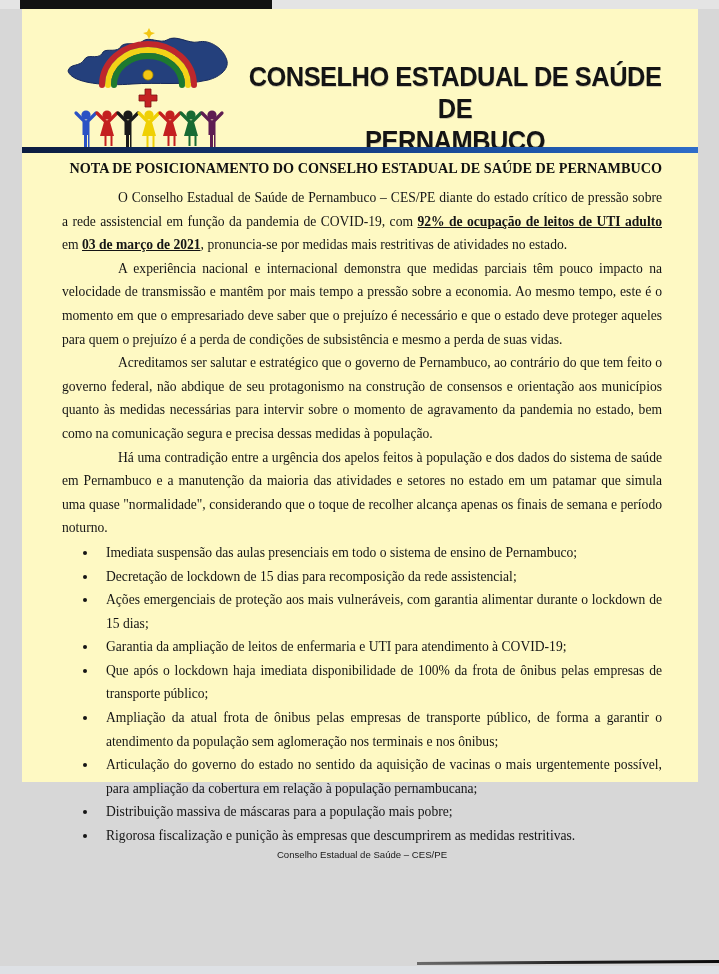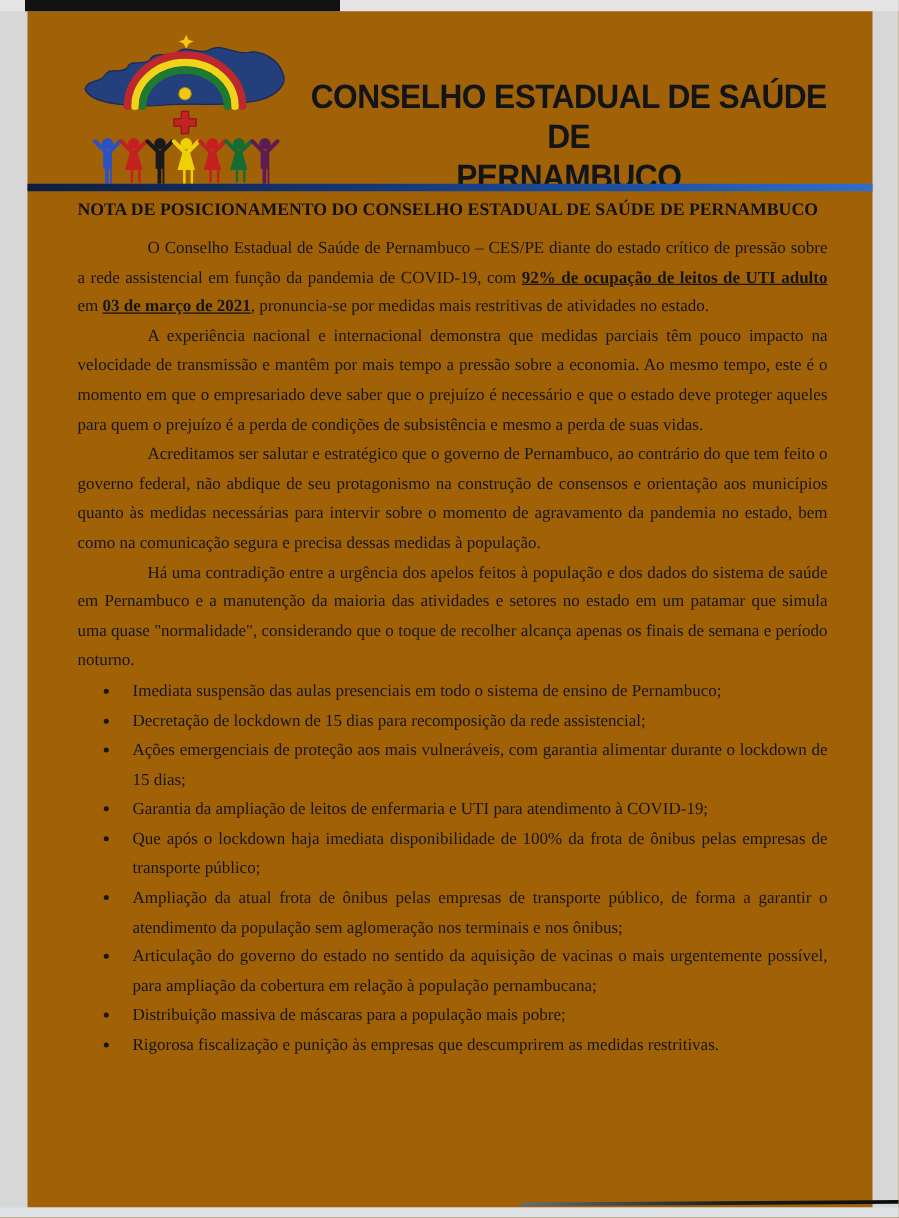--- a/index.html
+++ b/index.html
@@ -4,22 +4,22 @@
 <style>
   html,body{margin:0;padding:0;}
   body{
     width:719px;height:974px;position:relative;overflow:hidden;
     background:#d7d7d7;
     font-family:"Liberation Serif", serif;
     -webkit-font-smoothing:antialiased;
   }
   .top-gray{position:absolute;left:0;top:0;width:719px;height:9px;background:#e4e4e4;}
   .page{
-    position:absolute;left:22px;top:9px;width:676px;height:957px;
-    background:#a16207;
+    position:absolute;left:22px;top:9px;width:676px;height:773px;
+    background:#fef9c3;
   }
   .scan-top-bar{position:absolute;left:20px;top:0;width:252px;height:9px;background:#121212;}
   .scan-bottom-line{
     position:absolute;left:417px;top:961px;width:302px;height:2.5px;
     background:linear-gradient(90deg,#6b6b6b,#1c1c1c 55%,#0c0c0c);
     transform:rotate(-0.35deg);
   }
   .bottom-gray{position:absolute;left:0;bottom:0;width:719px;height:8px;background:#dee1e5;}
 
   
@@ -34,21 +34,21 @@
     text-shadow:0.5px 0.5px 0 rgba(120,110,110,0.35);
   }
   .header-rule{
     position:absolute;left:0;top:138px;width:676px;height:6px;
     background:linear-gradient(90deg,#0c1d40,#143a7e 45%,#1d55a8 75%,#2f6ec9);
   }
 
   
   .content{position:absolute;left:40px;top:150px;width:600px;}
   .doc-title{
-    text-align:left;font-weight:bold;font-size:14.2px;line-height:18px;
+    text-align:right;font-weight:bold;font-size:14.2px;line-height:18px;
     margin:0 0 9px 0;color:#111;
   }
   .doc-title.second{margin:0 0 26px 0;}
   p.body-p{
     margin:0;font-size:13.6px;line-height:23.6px;color:#151515;
     text-align:justify;text-indent:56px;
   }
   ul.demands{
     margin:1px 0 0 0;padding:0 0 0 36px;list-style:disc;
   }
@@ -148,19 +148,20 @@
       <li>Ações emergenciais de proteção aos mais vulneráveis, com garantia alimentar durante o lockdown de 15 dias;</li>
       <li>Garantia da ampliação de leitos de enfermaria e UTI para atendimento à COVID-19;</li>
       <li>Que após o lockdown haja imediata disponibilidade de 100% da frota de ônibus pelas empresas de transporte público;</li>
       <li>Ampliação da atual frota de ônibus pelas empresas de transporte público, de forma a garantir o atendimento da população sem aglomeração nos terminais e nos ônibus;</li>
       <li>Articulação do governo do estado no sentido da aquisição de vacinas o mais urgentemente possível, para ampliação da cobertura em relação à população pernambucana;</li>
       <li>Distribuição massiva de máscaras para a população mais pobre;</li>
       <li>Rigorosa fiscalização e punição às empresas que descumprirem as medidas restritivas.</li>
     </ul>
 
     <div class="footer">
+      <div>Conselho Estadual de Saúde – CES/PE</div>
     </div>
   </div>
 </div>
 
 <div class="scan-top-bar"></div>
 <div class="scan-bottom-line"></div>
 <div class="bottom-gray"></div>
 
 </body></html>

